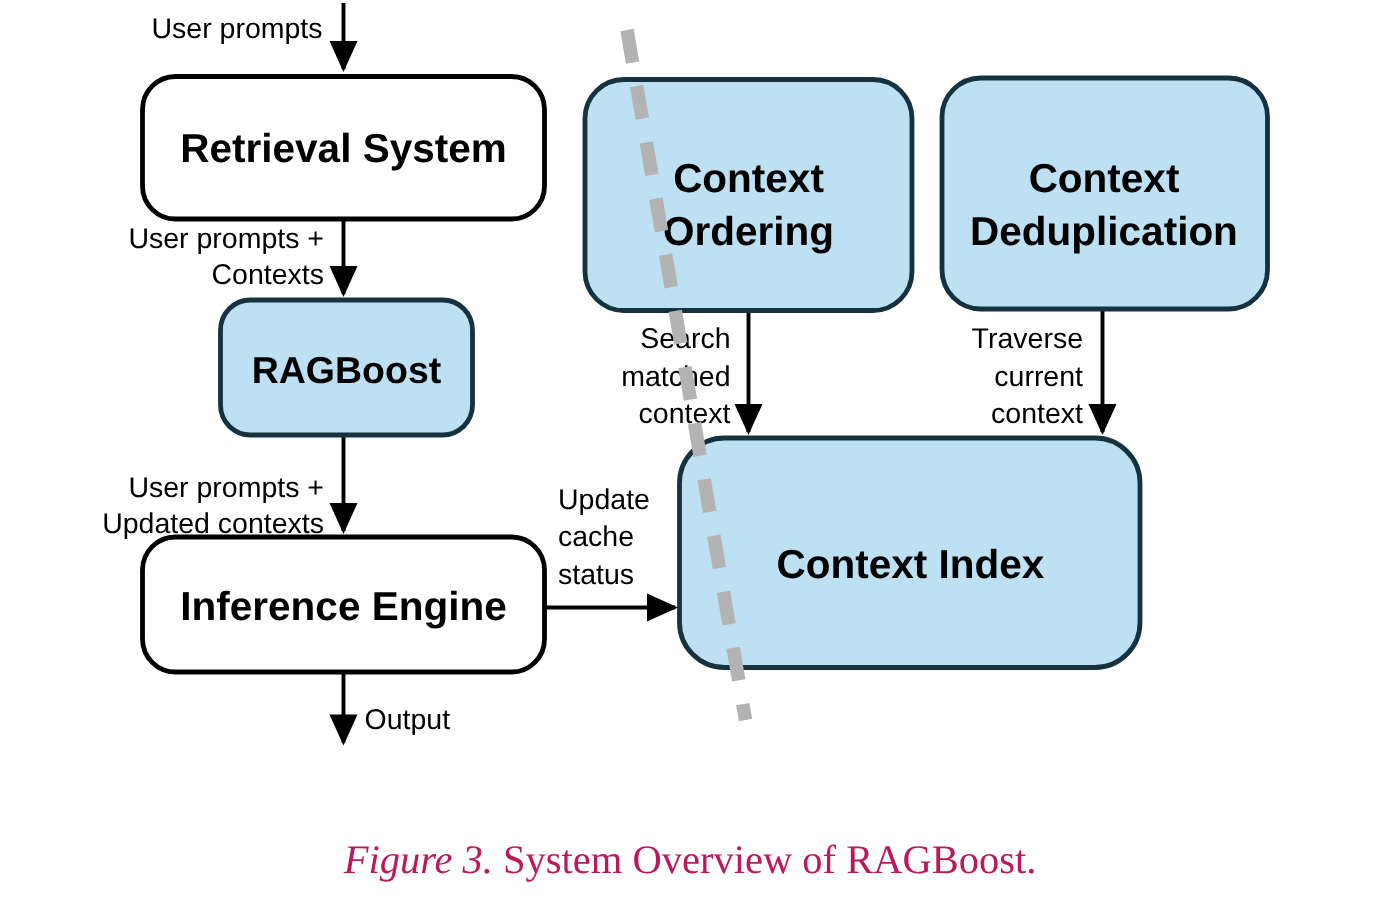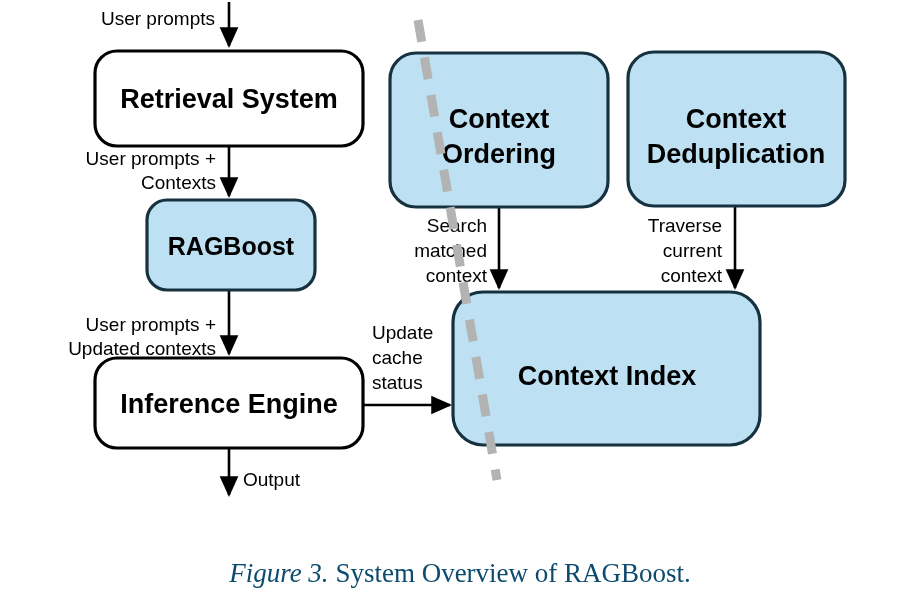--- a/index.html
+++ b/index.html
@@ -64,21 +64,21 @@
     fill: none;
   }
   #caption {
     position: absolute;
     left: 0;
     top: 558px;
     width: 920px;
     text-align: center;
     font-family: "Liberation Serif", serif;
     font-size: 27px;
-    color: #0c4a6e;
+    color: #be185d;
     white-space: nowrap;
   }
   #caption .cap-num {
     font-style: italic;
   }
   #caption .cap-text {
     font-style: normal;
   }
 </style>
 </head>

